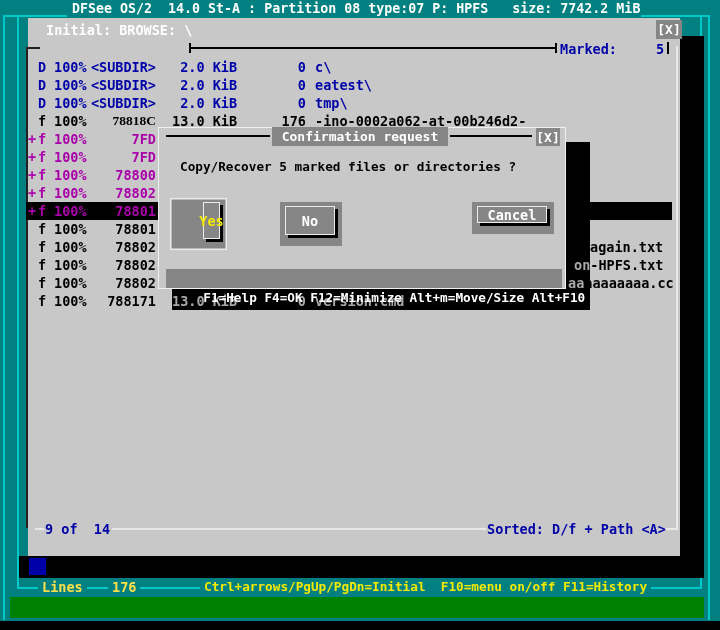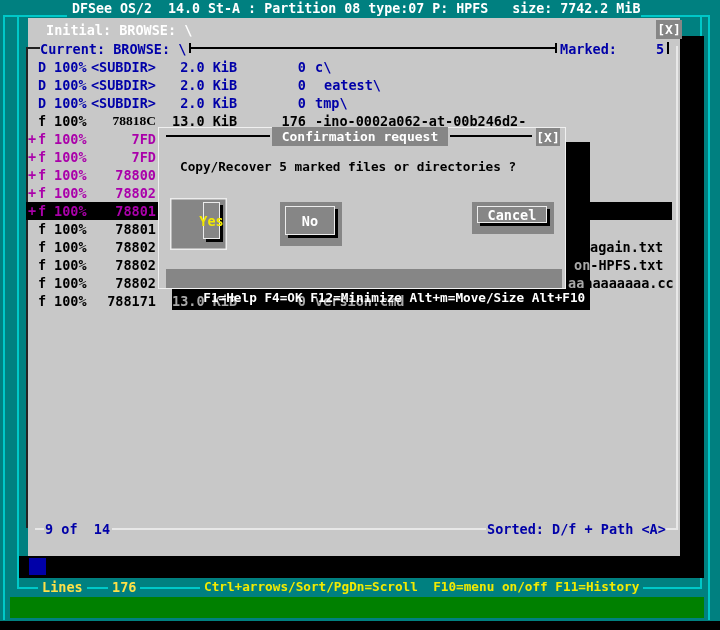--- a/index.html
+++ b/index.html
@@ -53,21 +53,20 @@
   <div class="t t8 white" style="left:72px;top:0px;">DFSee OS/2  14.0 St-A : Partition 08 type:07 P: HPFS   size: 7742.2 MiB</div>
 
   <div class="rect" style="left:19px;top:556px;width:683px;height:22px;background:#000;"></div>
   <div class="rect" style="left:680px;top:36px;width:24px;height:542px;background:#000;"></div>
   <div id="log-cursor"></div>
 
   <div id="browse-window"></div>
   <div class="t white" style="left:46px;top:21px;">Initial: BROWSE: \</div>
   <div class="badge" style="left:656px;top:20px;width:26px;height:19px;">[X]</div>
 
-  <div class="t c-blue" style="left:40px;top:40px;">Current: BROWSE: \</div>
   <div class="blkline" style="left:190px;top:47px;width:366px;height:2px;"></div>
   <div class="blkline" style="left:189px;top:43px;width:2px;height:10px;"></div>
   <div class="blkline" style="left:555px;top:43px;width:2px;height:10px;"></div>
   <div class="t c-blue" style="left:560px;top:40px;">Marked:</div>
   <div class="t c-blue" style="left:656px;top:40px;">5</div>
   <div class="blkline" style="left:667px;top:42px;width:2px;height:12px;"></div>
 
   <div class="blkline" style="left:26px;top:48px;width:2px;height:480px;background:#222;"></div>
   <div class="blkline" style="left:26px;top:47px;width:14px;height:2px;background:#222;"></div>
   <div class="whtline" style="left:676px;top:46px;width:2px;height:484px;"></div>
@@ -83,21 +82,21 @@
         <span class="cell c-blue" style="left: 172px;"> 2.0 KiB</span>
         <span class="cell c-blue" style="left: 250px; width: 56px; text-align: right;">0</span>
         <span class="cell c-blue" style="left: 315px;">c\</span>
       </div>
       <div class="row" style="top: 76px;">
         <span class="cell c-blue" style="left: 38px;">D</span>
         <span class="cell c-blue" style="left: 54px;">100%</span>
         <span class="cell c-blue" style="left: 84px; width: 72px; text-align: right;">&lt;SUBDIR&gt;</span>
         <span class="cell c-blue" style="left: 172px;"> 2.0 KiB</span>
         <span class="cell c-blue" style="left: 250px; width: 56px; text-align: right;">0</span>
-        <span class="cell c-blue" style="left: 315px; margin-left: 9px;">eatest\</span>
+        <span class="cell c-blue" style="left: 315px;">eatest\</span>
       </div>
       <div class="row" style="top: 94px;">
         <span class="cell c-blue" style="left: 38px;">D</span>
         <span class="cell c-blue" style="left: 54px;">100%</span>
         <span class="cell c-blue" style="left: 84px; width: 72px; text-align: right;">&lt;SUBDIR&gt;</span>
         <span class="cell c-blue" style="left: 172px;"> 2.0 KiB</span>
         <span class="cell c-blue" style="left: 250px; width: 56px; text-align: right;">0</span>
         <span class="cell c-blue" style="left: 315px;">tmp\</span>
       </div>
       <div class="row" style="top: 112px;">
@@ -195,18 +194,18 @@
         <div class="inner">Cancel</div>
       </div>
     </div>
   <div class="badge" style="left:166px;top:269px;width:396px;height:19px;z-index:7;text-align:left;">
     <span class="fn" style="padding-left:6px;">F1=Help F4=OK F12=Minimize Alt+m=Move/Size Alt+F10</span>
   </div>
 
   <div class="frameline" style="left:17px;top:587px;width:685px;height:2px;"></div>
   <div class="t c-cyan statusmask" style="left:38px;top:578px;">Lines</div>
   <div class="t c-cyan statusmask" style="left:108px;top:578px;">176</div>
-  <div class="t fn c-yellow statusmask" style="left:200px;top:578px;">Ctrl+arrows/Sort/PgDn=Scroll  F10=menu on/off F11=History</div>
+  <div class="t fn c-yellow statusmask" style="left:200px;top:578px;">Ctrl+arrows/PgUp/PgDn=Initial  F10=menu on/off F11=History</div>
 
   <div id="green-bar"></div>
 
   <div class="rect" style="left:0px;top:621px;width:720px;height:9px;background:#000;"></div>
 </div>
 
 </body></html>

